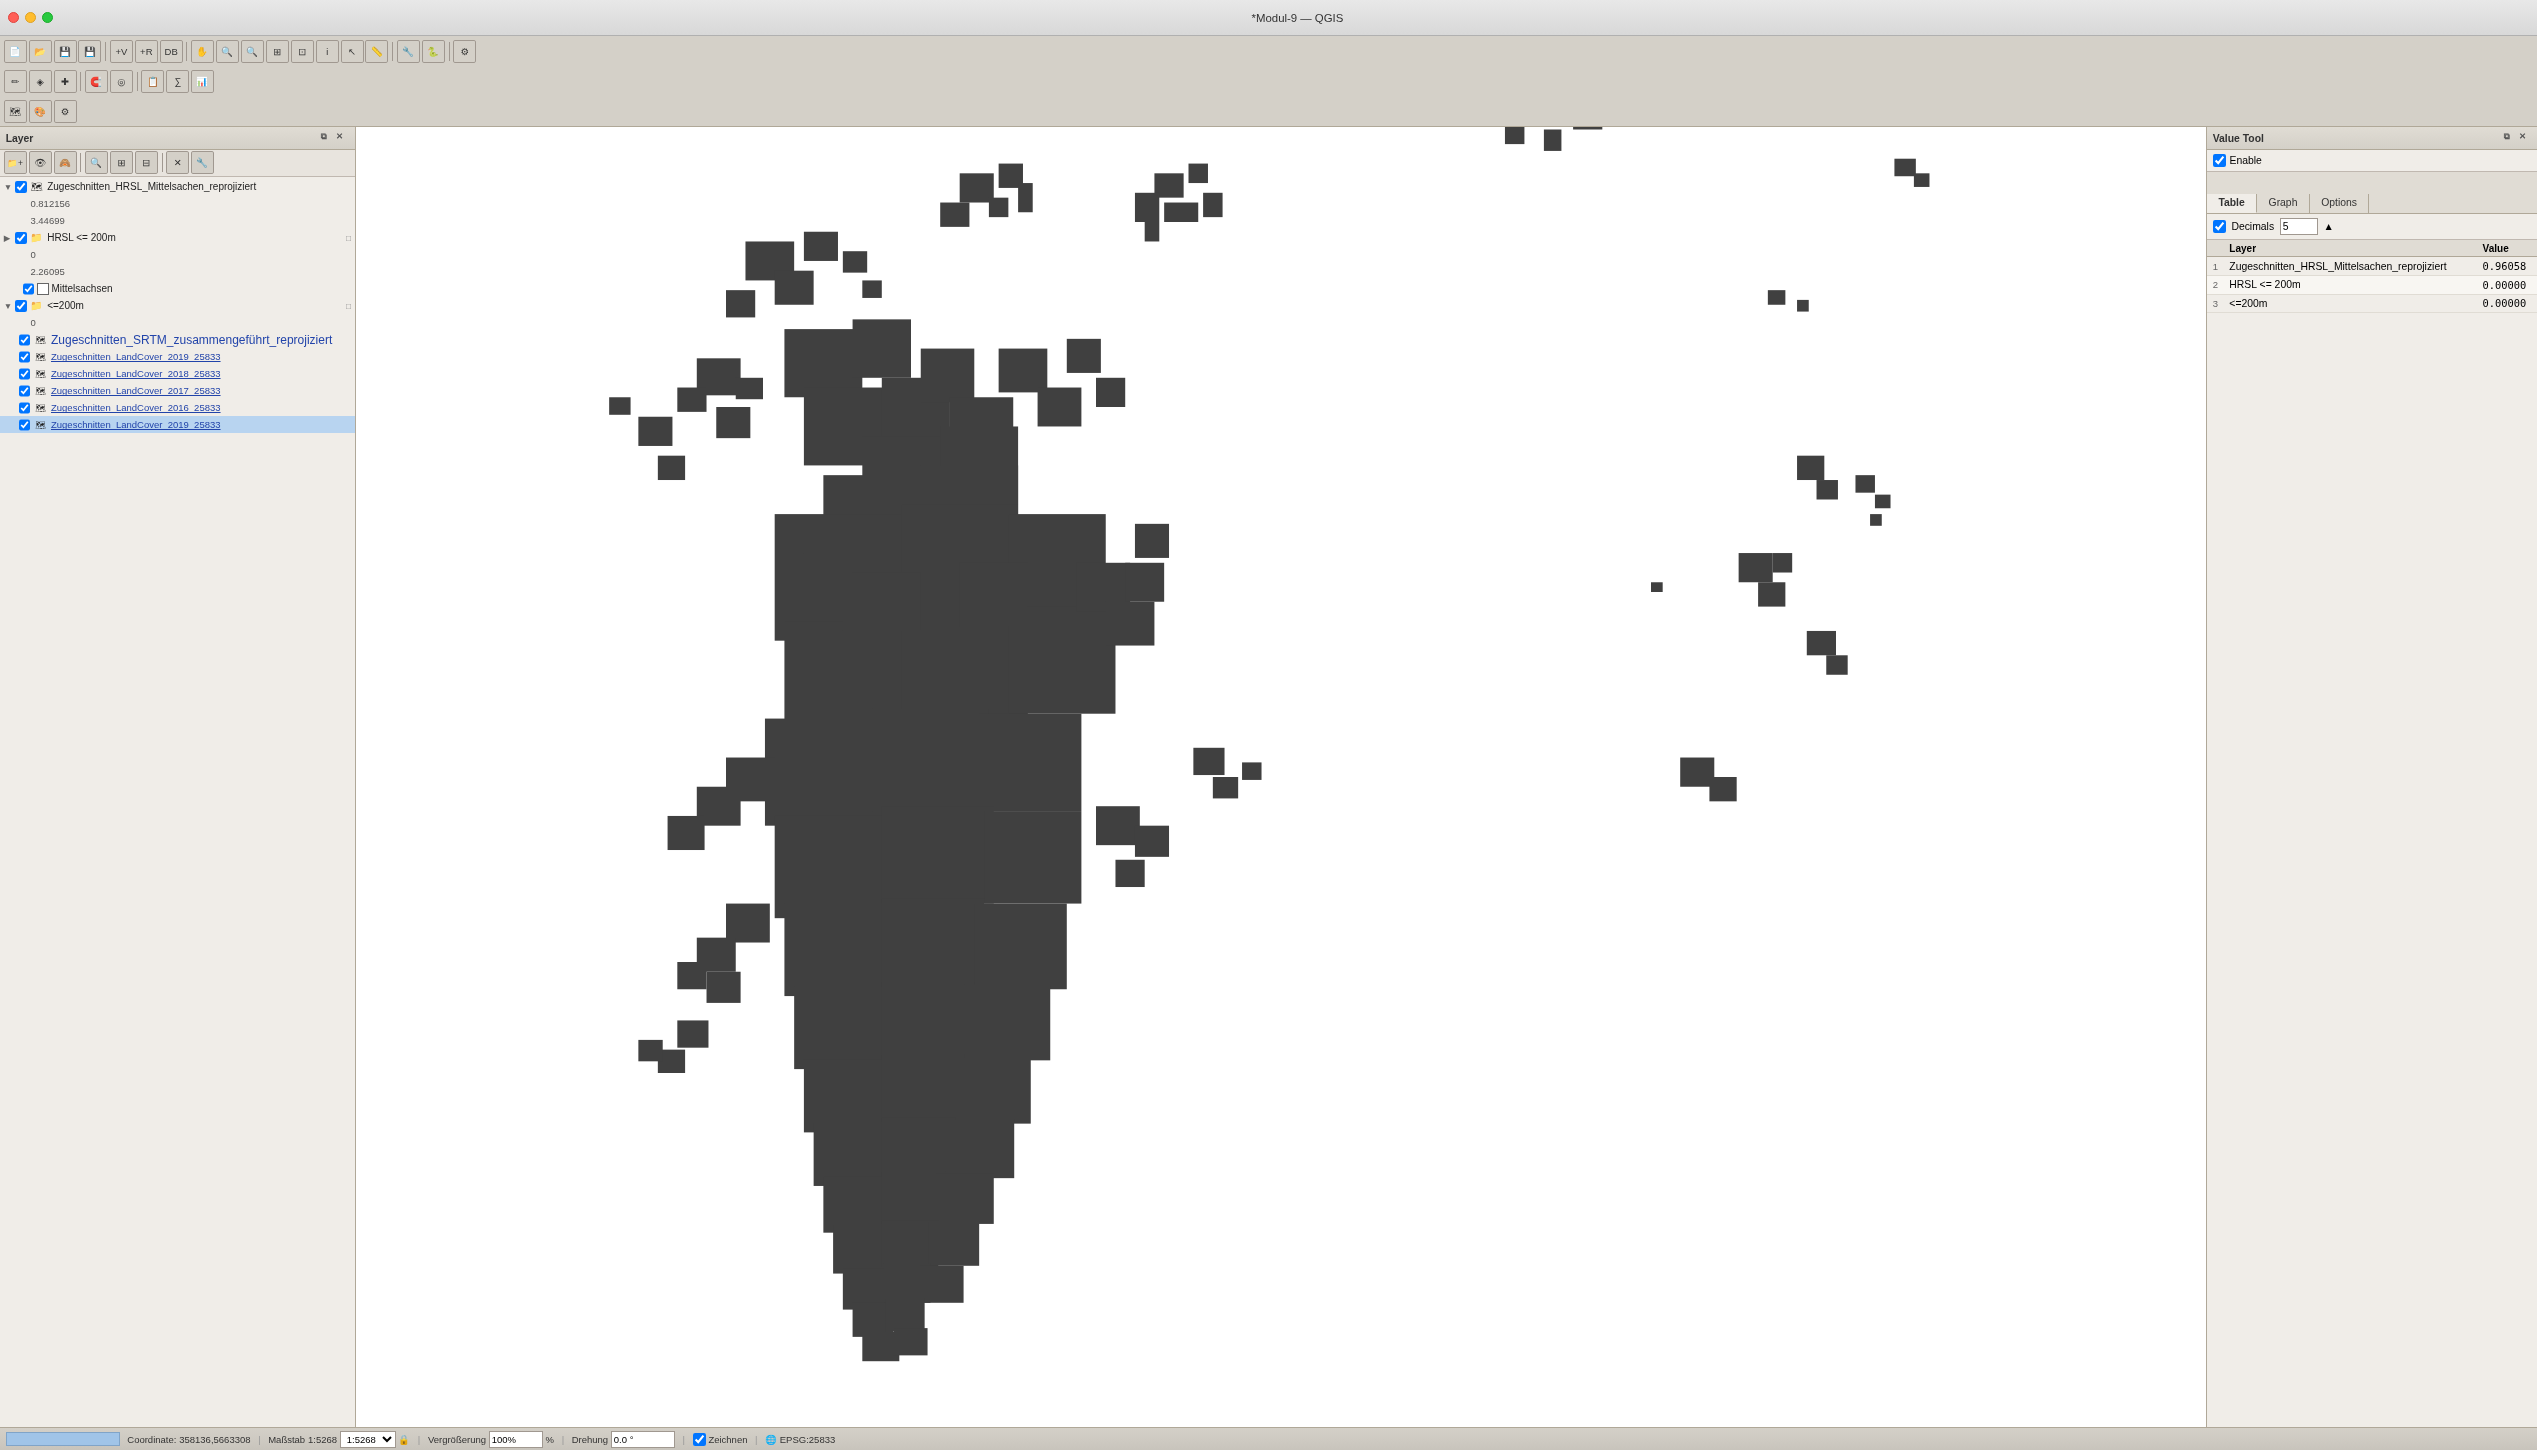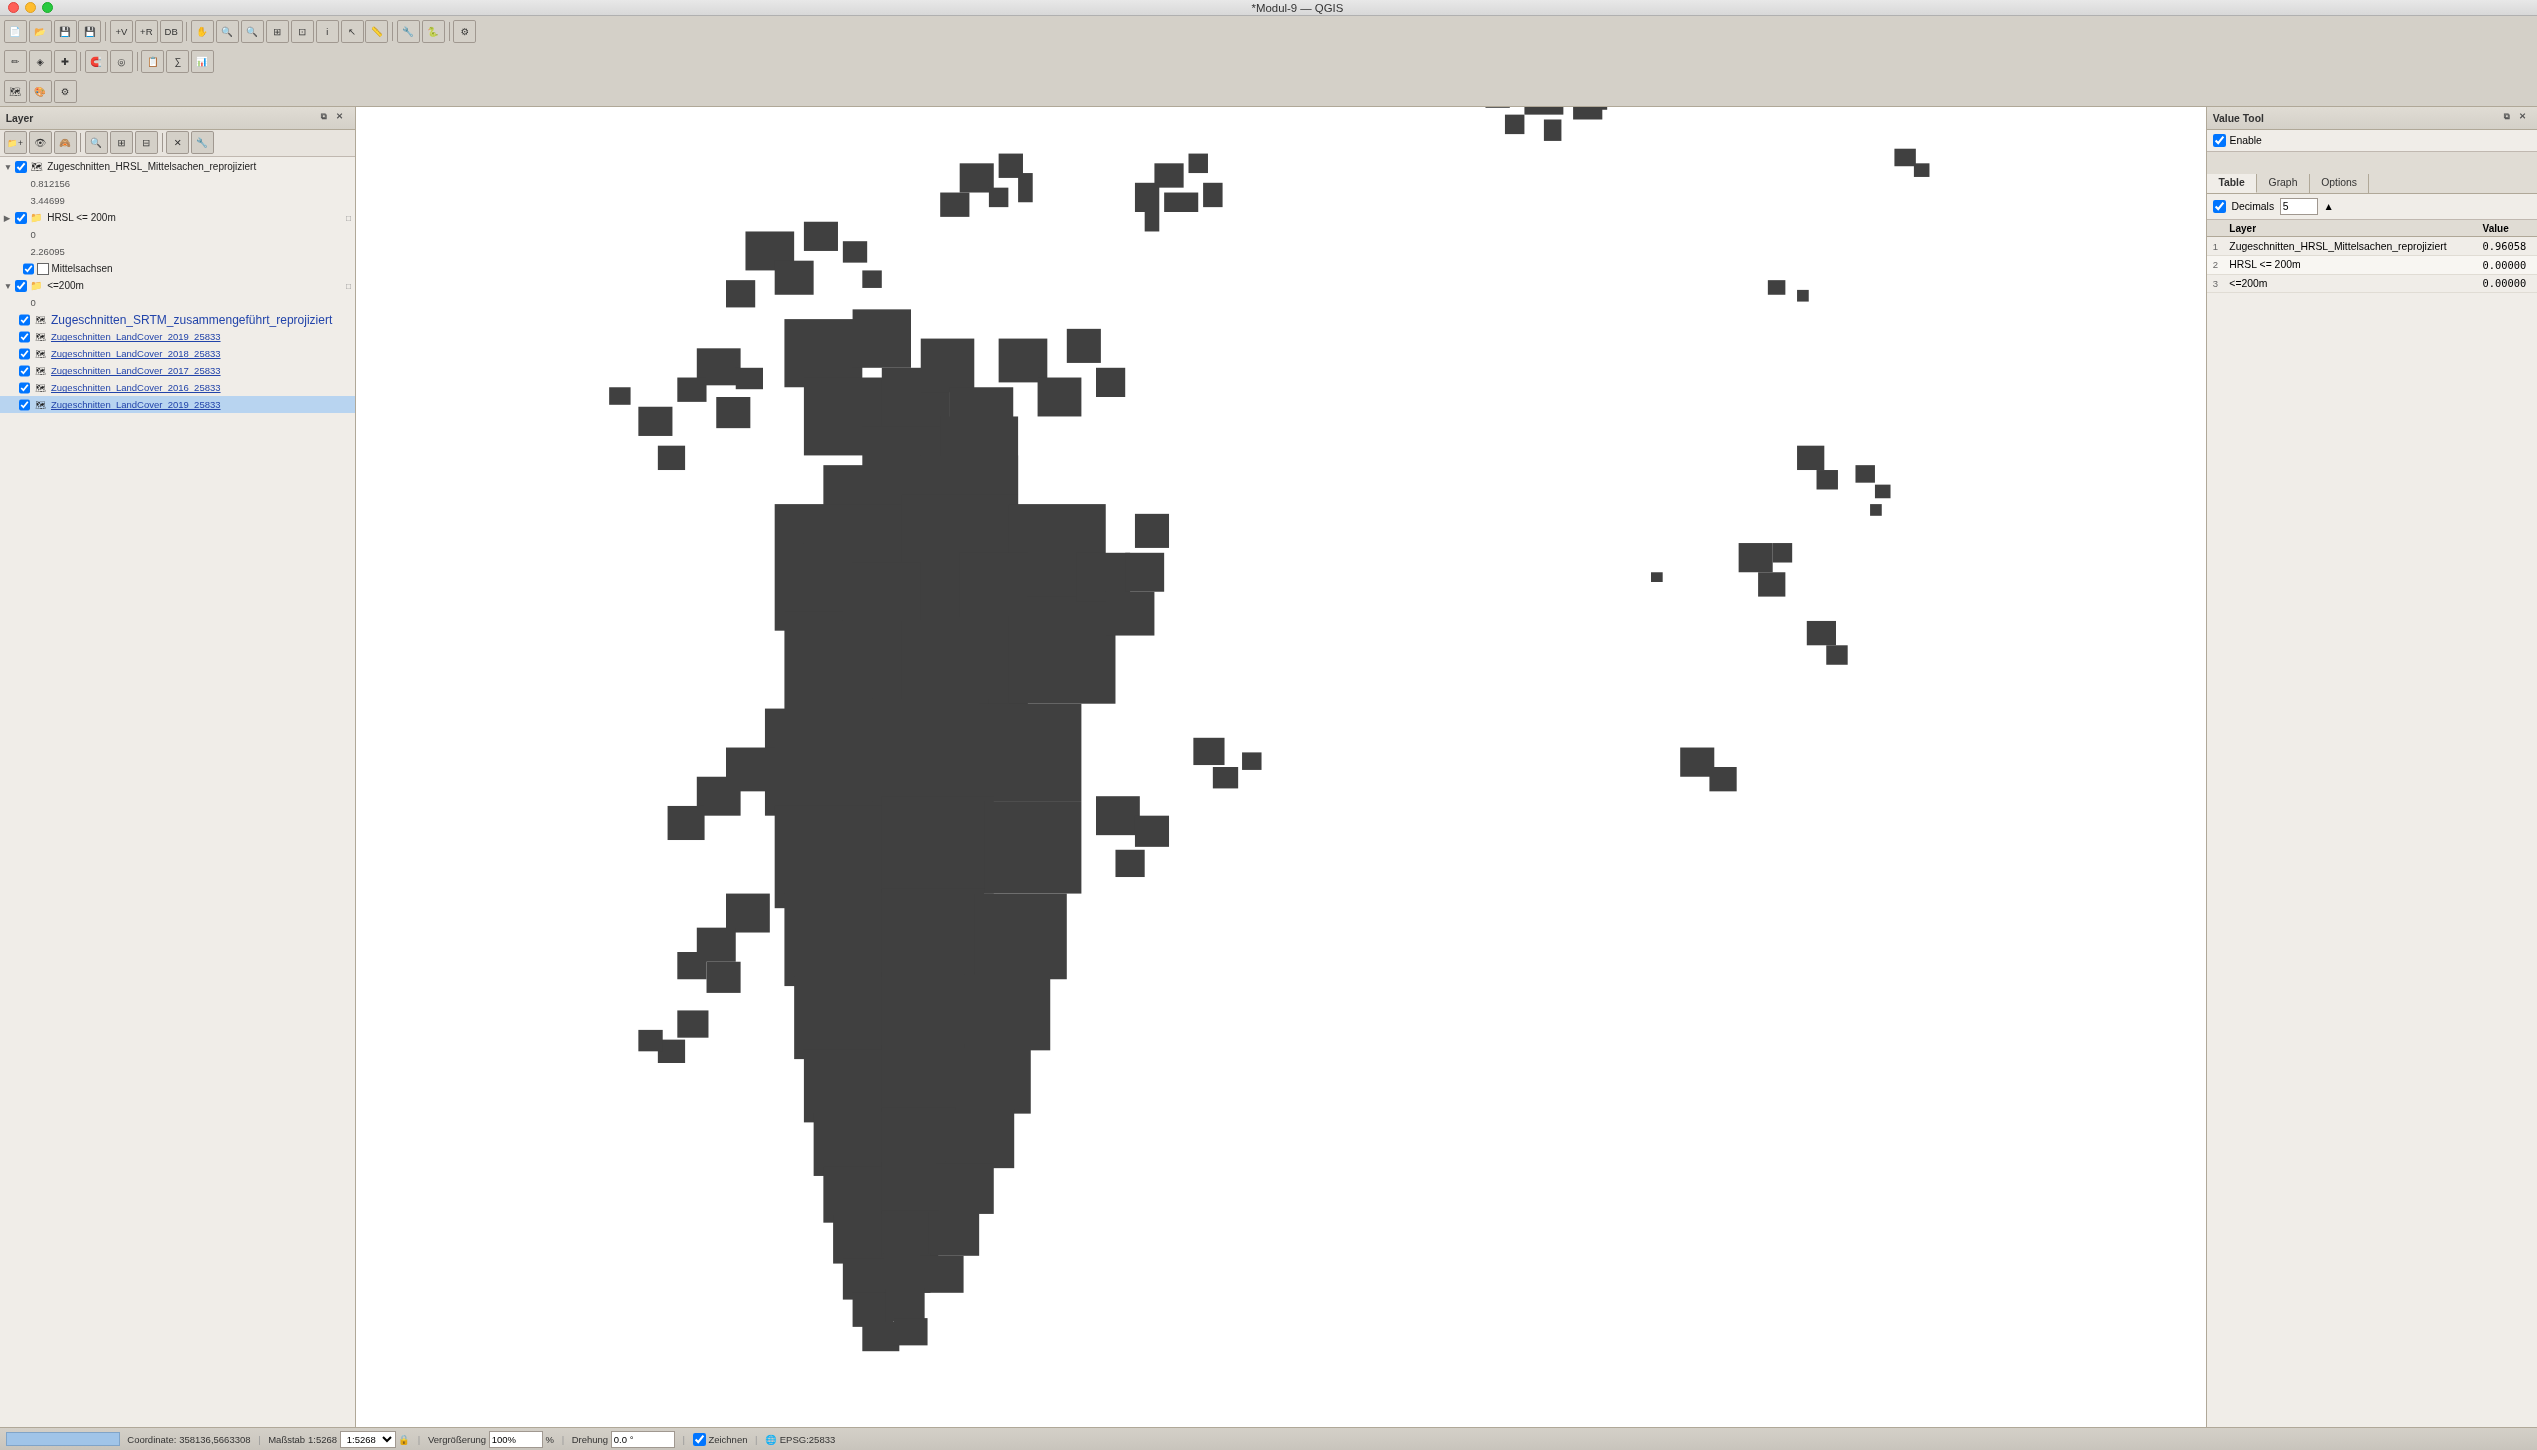--- a/index.html
+++ b/index.html
@@ -9,21 +9,21 @@
       background: #c8c8c8;
       width: 2538px;
       height: 1450px;
       overflow: hidden;
       display: flex;
       flex-direction: column;
     }
 
     
     .titlebar {
-      height: 16px;
+      height: 36px;
       background: linear-gradient(to bottom, #e8e8e8, #d8d8d8);
       display: flex;
       align-items: center;
       padding: 0 7.6px;
       border-bottom: 0.9px solid #b0b0b0;
       flex-shrink: 0;
     }
     .traffic-lights {
       display: flex;
       gap: 5.7px;

